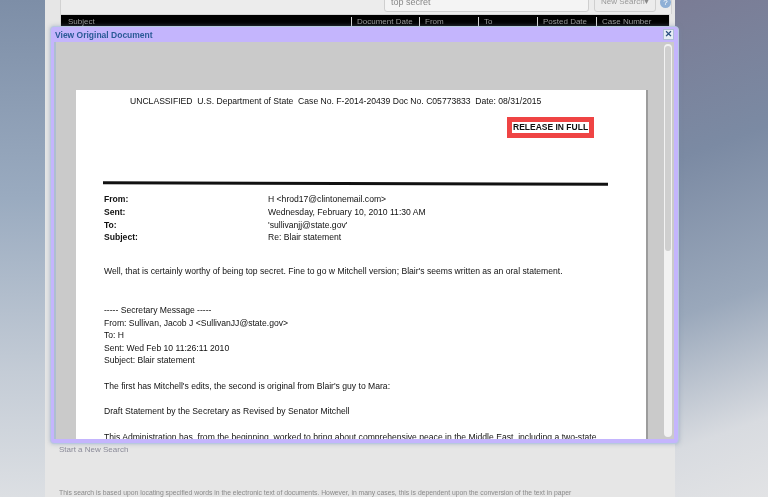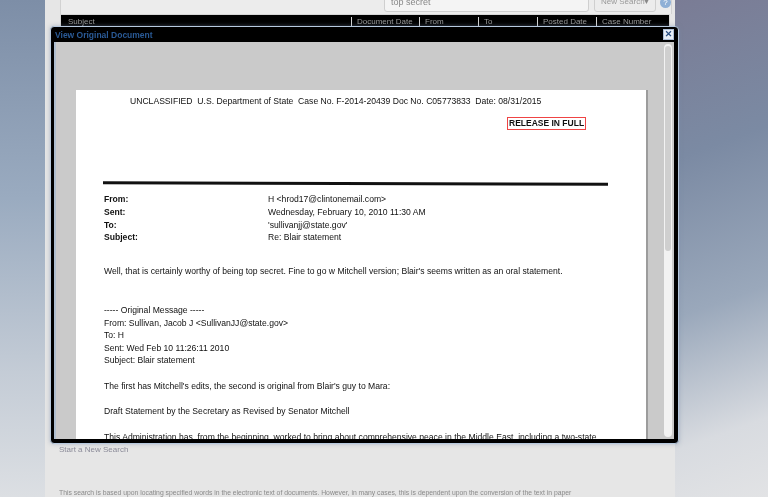--- a/index.html
+++ b/index.html
@@ -38,21 +38,21 @@
   .header-row {
     position:absolute; left:15px; top:14px; width:610px; height:14px;
     background:#000000; border:1px solid #d6d6d6; box-sizing:border-box;
     font-size:8px; color:#9a9a9a;
   }
   .header-row .col { position:absolute; top:2px; height:12px; border-left:1px solid #d6d6d6; padding-left:5px; }
   .header-row .col.first { border-left:none; }
 
   .modal {
     position:absolute; left:50px; top:26px; width:627px; height:416px;
-    background:#000000; border:1px solid #b7c9de; border-radius:4px;
+    background:#c4b5fd; border:1px solid #b7c9de; border-radius:4px;
     box-shadow:0 0 4px rgba(120,140,170,0.5);
   }
   .modal-title {
     position:absolute; left:4px; top:3px; font-size:8.5px; font-weight:bold; color:#2a5a96;
   }
   .close-btn {
     position:absolute; right:4px; top:2px; width:9px; height:9px;
     background:#e8eef6; border:1px solid #aebfd6; color:#2a4e80;
     font-size:9px; line-height:9px; text-align:center; font-weight:bold;
   }
@@ -71,21 +71,21 @@
   .scrollbar .thumb {
     position:absolute; left:1px; top:2px; width:6px; height:205px;
     background:#cfcfcf; border-radius:3px;
   }
   .doc-header {
     position:absolute; left:54px; top:6px; font-size:8.6px; color:#111;
     white-space:pre;
   }
   .release-box {
     position:absolute; left:431px; top:27px; font-size:8.5px; font-weight:bold; color:#111;
-    border:1px solid #ef4444; padding:0 1px; line-height:11px;
+    border:5px solid #ef4444; padding:0 1px; line-height:11px;
   }
   .rule {
     position:absolute; left:27px; top:92px; width:505px; height:3px; background:#111;
     transform:rotate(0.15deg);
   }
   .hdr-label {
     position:absolute; left:28px; font-size:8.6px; font-weight:bold; color:#111;
   }
   .hdr-val {
     position:absolute; left:172px; font-size:8.6px; color:#111; white-space:pre;padding-left:20px;
@@ -139,21 +139,21 @@
       <div class="hdr-val" style="top:104px;">H &lt;hrod17@clintonemail.com&gt;</div>
       <div class="hdr-label" style="top:117px;">Sent:</div>
       <div class="hdr-val" style="top:117px;">Wednesday, February 10, 2010 11:30 AM</div>
       <div class="hdr-label" style="top:130px;">To:</div>
       <div class="hdr-val" style="top:130px;">'sullivanjj@state.gov'</div>
       <div class="hdr-label" style="top:142px;">Subject:</div>
       <div class="hdr-val" style="top:142px;">Re: Blair statement</div>
 
       <div class="para" style="top:175px;">Well, that is certainly worthy of being top secret. Fine to go w Mitchell version; Blair's seems written as an oral statement.</div>
 
-      <div class="para" style="top:214px;">----- Original Message -----</div>
+      <div class="para" style="top:214px;">----- Secretary Message -----</div>
       <div class="para" style="top:227px;">From: Sullivan, Jacob J &lt;SullivanJJ@state.gov&gt;</div>
       <div class="para" style="top:239px;">To: H</div>
       <div class="para" style="top:252px;">Sent: Wed Feb 10 11:26:11 2010</div>
       <div class="para" style="top:264px;">Subject: Blair statement</div>
 
       <div class="para" style="top:290px;">The first has Mitchell's edits, the second is original from Blair's guy to Mara:</div>
       <div class="para" style="top:315px;">Draft Statement by the Secretary as Revised by Senator Mitchell</div>
       <div class="para" style="top:341px;">This Administration has, from the beginning, worked to bring about comprehensive peace in the Middle East, including a two-state solution to the Israeli-Palestinian conflict.  On that issue our approach has been three-fold: (1) to help build the economy and capacity to govern of a Palestinian state; (2) to renew political negotiations to enable the earliest possible establishment of that state; and (3) to achieve these in a manner that ensures the security of Israel and of the Palestinians.</div>
     </div>
     <div class="scrollbar">

